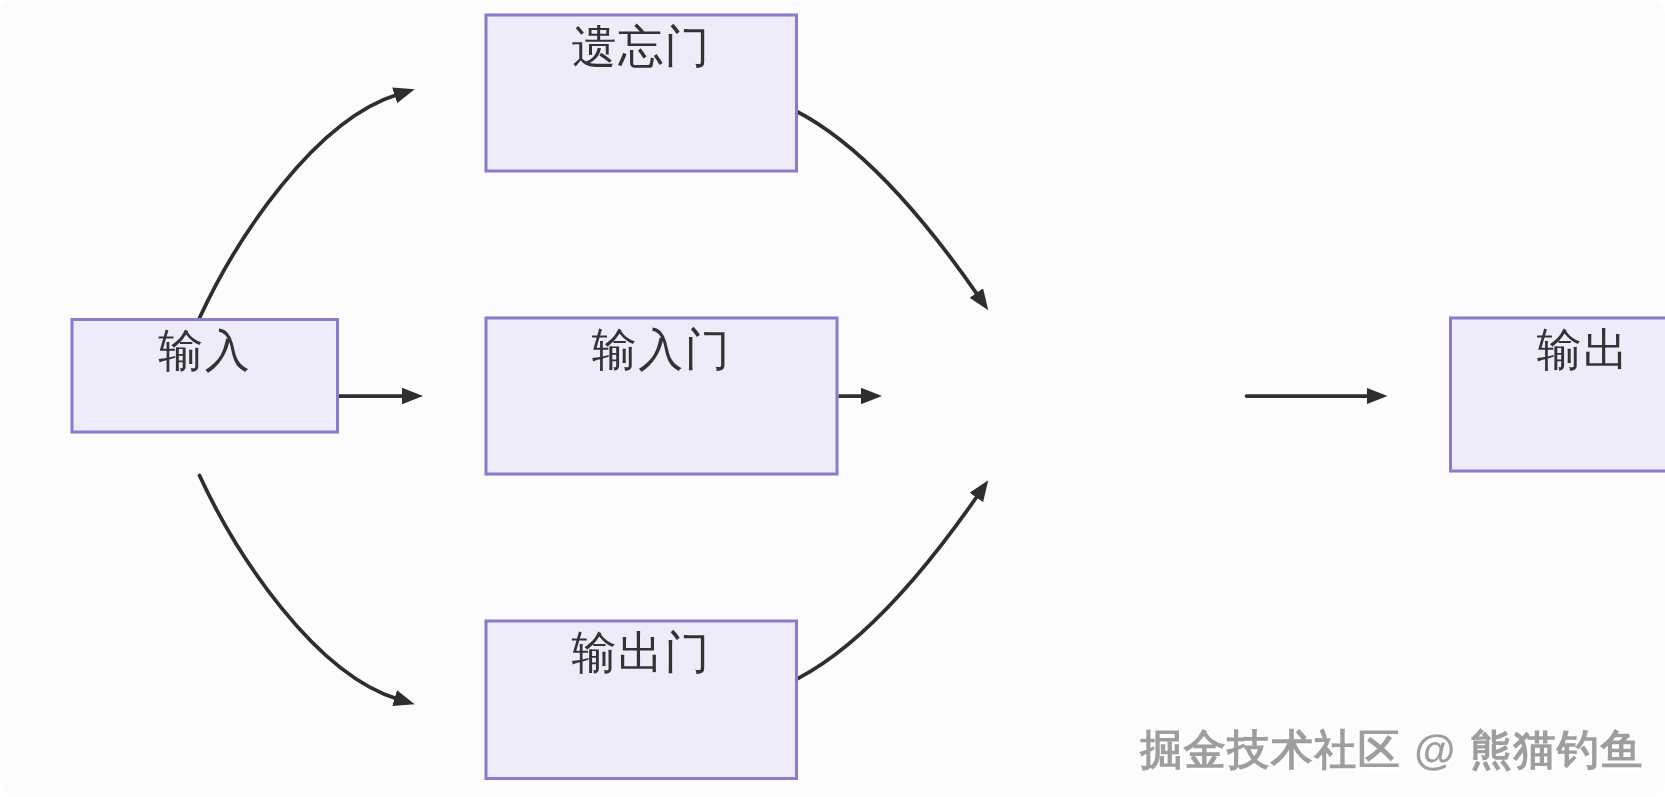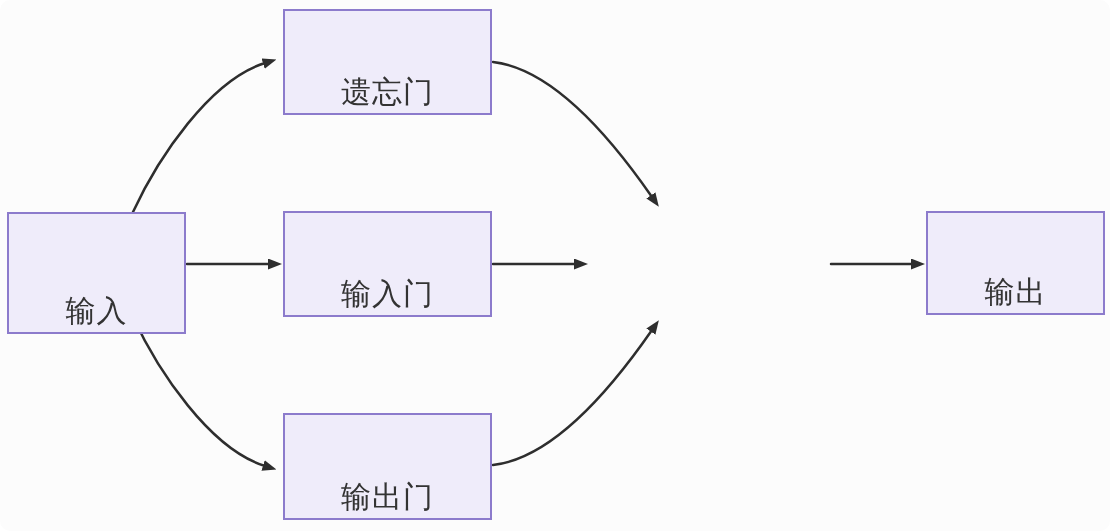--- a/index.html
+++ b/index.html
@@ -13,32 +13,33 @@
     width: 1110px;
     height: 531px;
     background: var(--background, #FCFCFC);
     border-radius: 10px;
     overflow: hidden;
   }
   .node {
     position: absolute;
     box-sizing: border-box;
     display: flex;
-    align-items: flex-end;
+    align-items: flex-start;
     justify-content: center;
     background: var(--node-fill, #EFECFA);
     border: 2px solid var(--node-border, #8C7BCC);
     color: var(--text, #333333);
     font-size: 30px;
     letter-spacing: 1px;
     white-space: nowrap;
+    margin-left: 40px;
   }
-  #node-input       { left: 7px;   top: 212px; width: 179px; height: 122px; }
+  #node-input       { left: 7px;   top: 212px; width: 179px; height: 77px; }
   #node-forget-gate { left: 283px; top: 9px;   width: 209px; height: 106px; }
-  #node-input-gate  { left: 283px; top: 211px; width: 209px; height: 106px; }
+  #node-input-gate  { left: 283px; top: 211px; width: 236px; height: 106px; }
   #node-output-gate { left: 283px; top: 413px; width: 209px; height: 107px; }
   #node-cell-state  { left: 589px; top: 211px; width: 241px; height: 106px; }
   #node-output      { left: 926px; top: 211px; width: 179px; height: 104px; }
 
   svg.edges {
     position: absolute;
     left: 0; top: 0;
     width: 1110px;
     height: 531px;
     pointer-events: none;
@@ -94,14 +95,15 @@
   <div class="node" id="node-input-gate">
     <span>输入门</span>
   </div>
   <div class="node" id="node-output-gate">
     <span>输出门</span>
   </div>
   <div class="node" id="node-output">
     <span>输出</span>
   </div>
 
+  <div class="watermark">掘金技术社区 @ 熊猫钓鱼</div>
 
 </div>
 
 </body></html>

